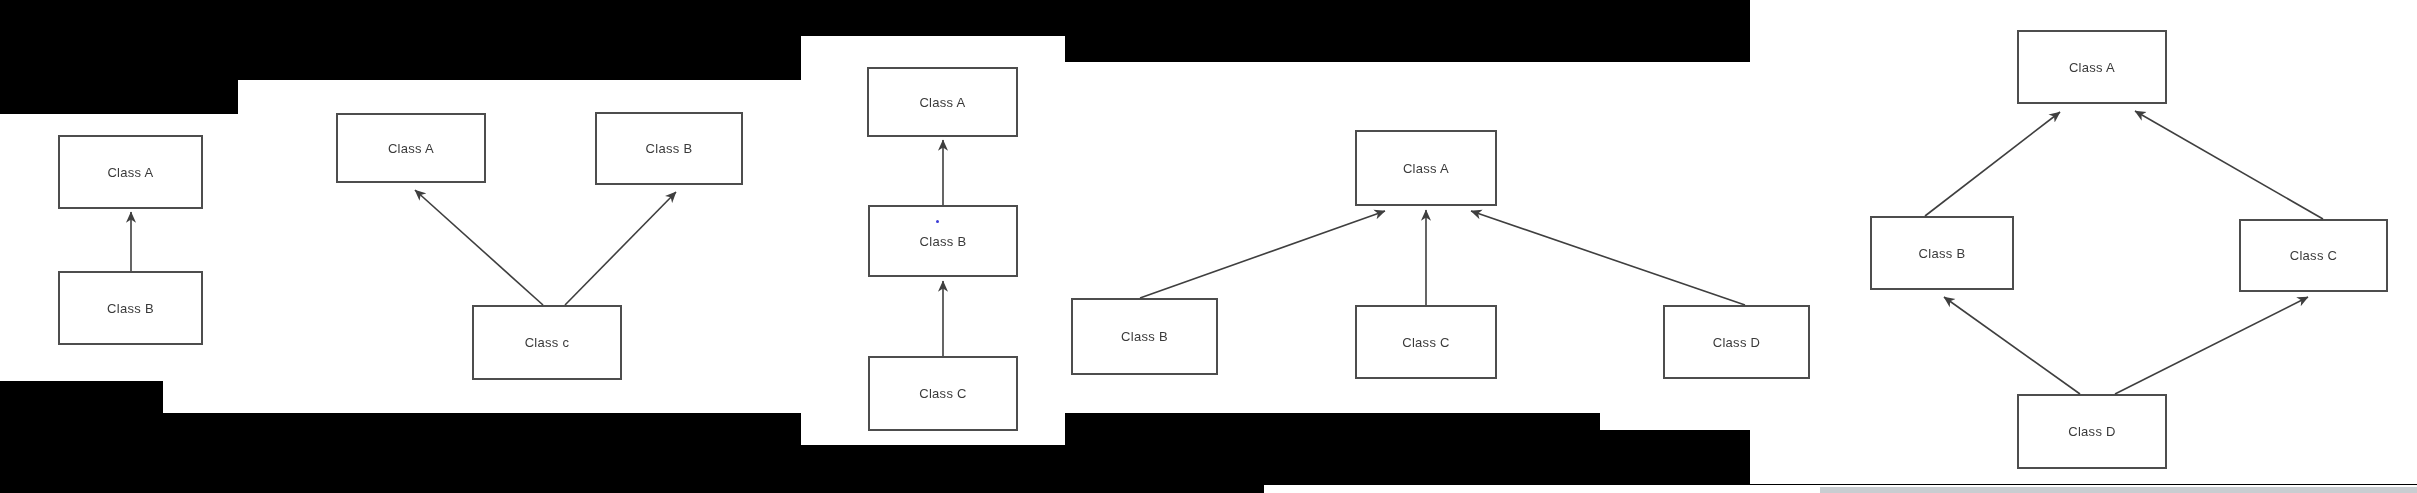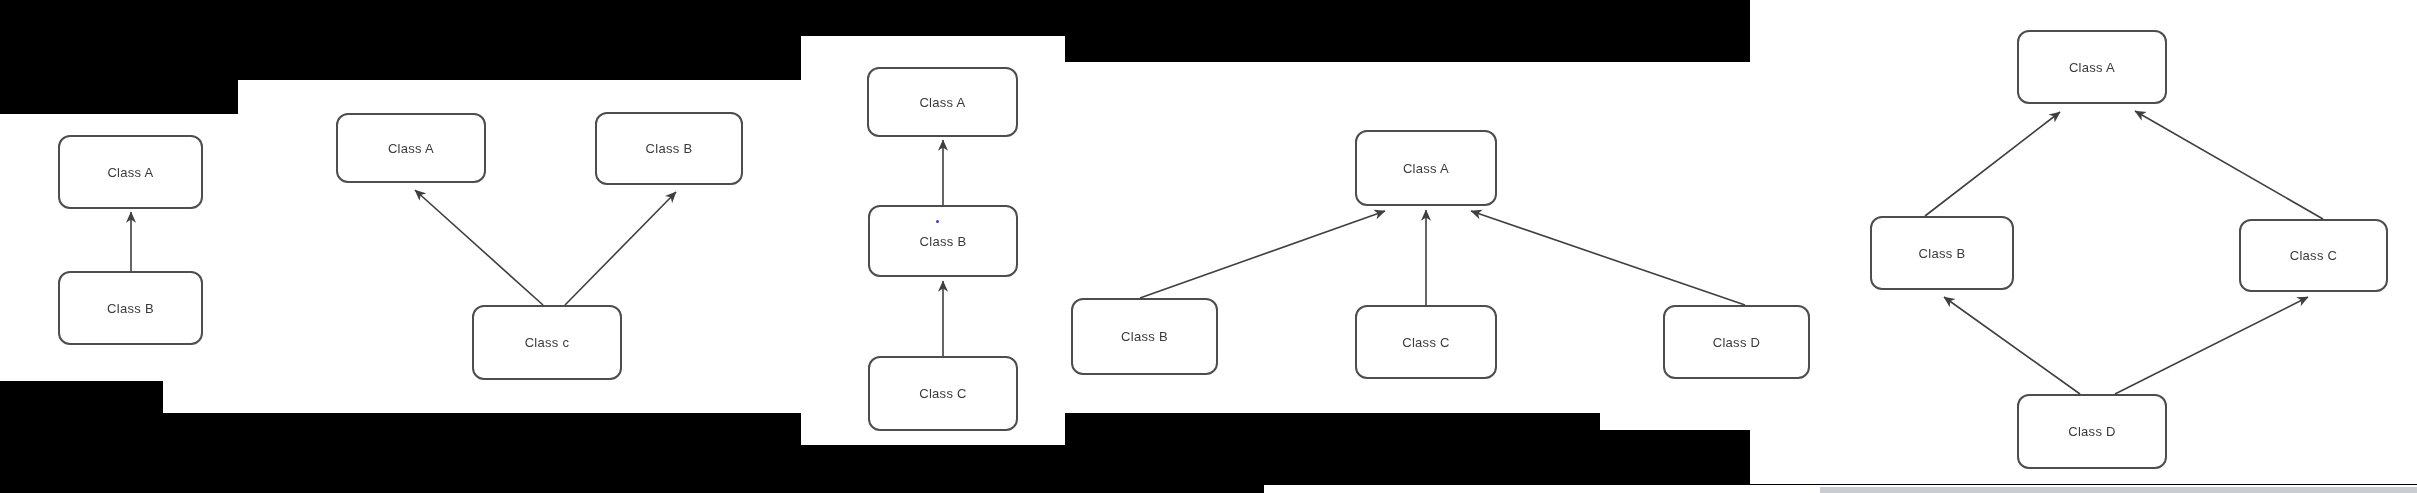--- a/index.html
+++ b/index.html
@@ -9,21 +9,21 @@
     background:#000;
     overflow:hidden;
     font-family:"Liberation Sans", sans-serif;
   }
   .panel{position:absolute;}
   .node{
     position:absolute;
     box-sizing:border-box;
     background:#ffffff;
     border:2px solid #4d4d4d;
-    border-radius:12px;
+    border-radius:0;
     display:flex;
     align-items:center;
     justify-content:center;
     font-size:13px;
     letter-spacing:0.3px;
     color:#3a3a3a;
     z-index:2;
   }
   #edges{
     position:absolute;

